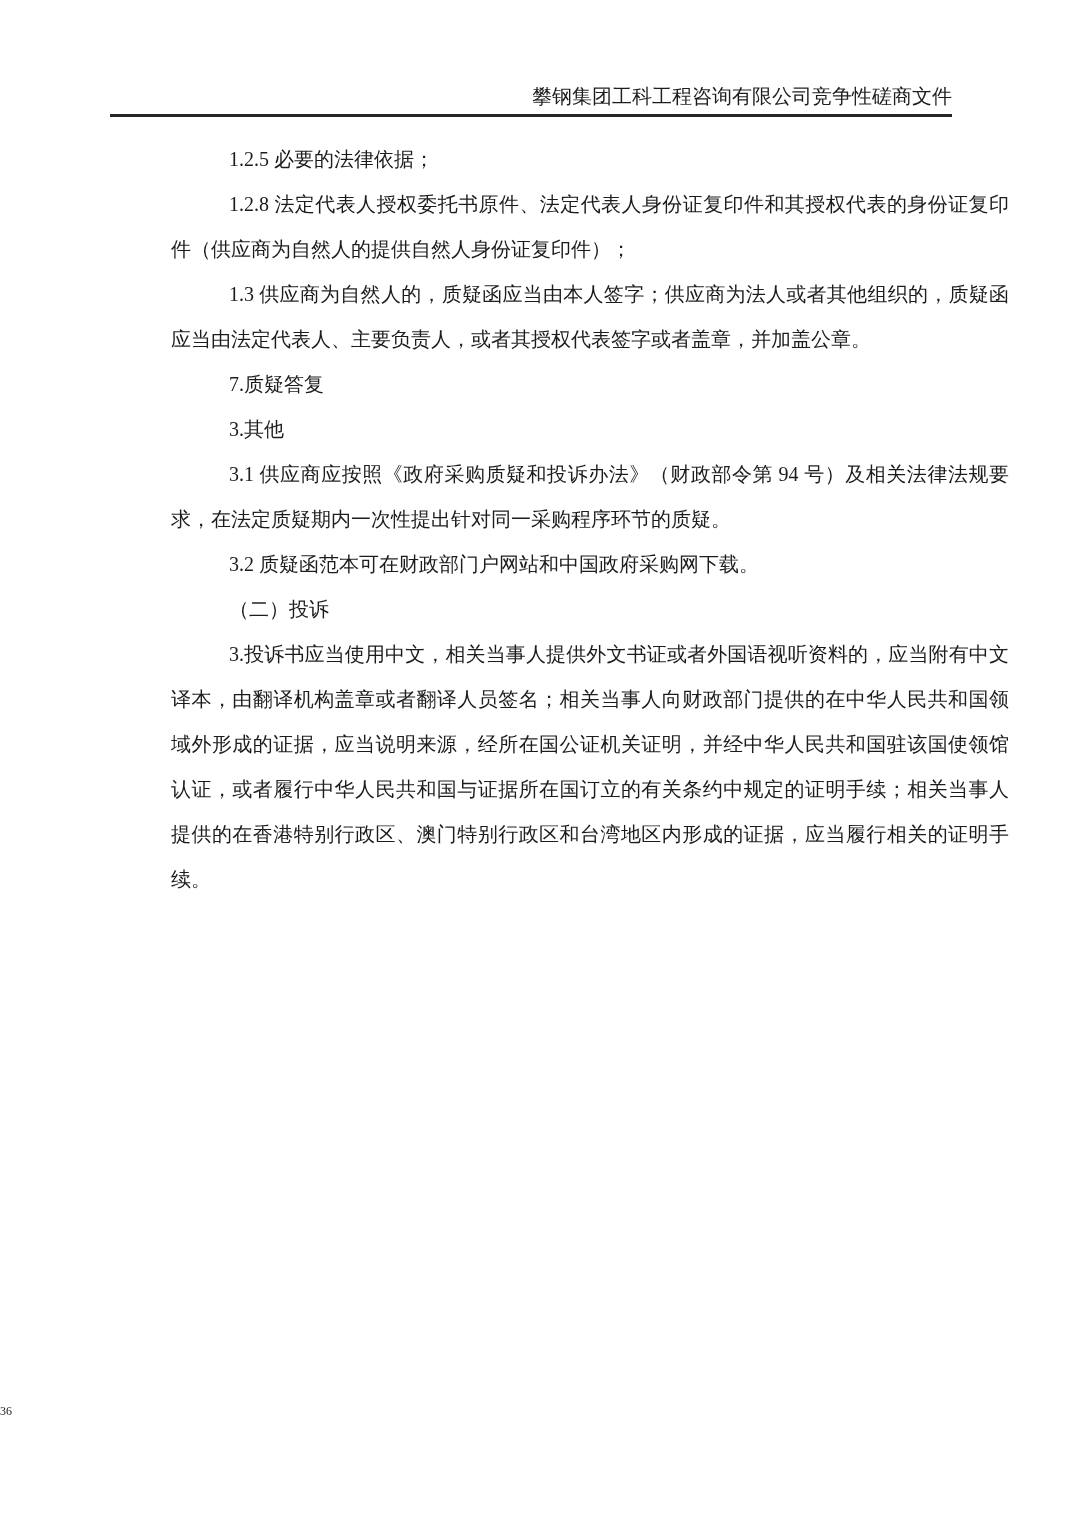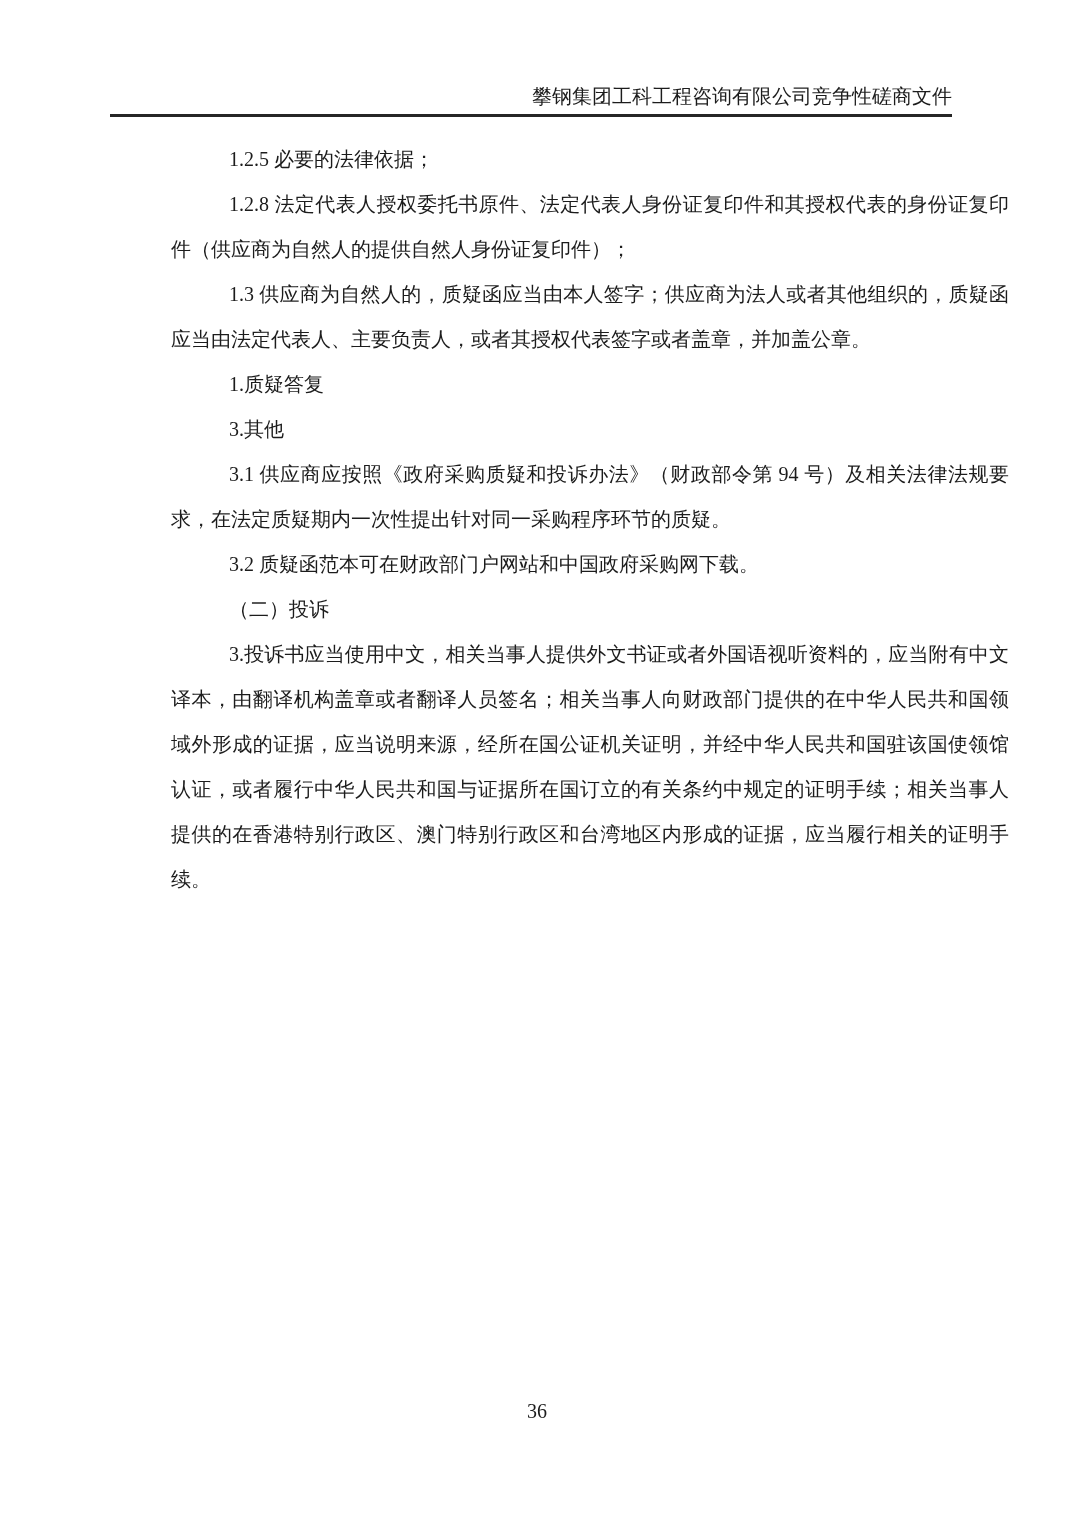--- a/index.html
+++ b/index.html
@@ -43,40 +43,40 @@
   .para {
     margin: 0;
     padding: 0;
     text-indent: 58px;
   }
   .footer {
     position: absolute;
     left: 0;
     top: 1398px;
     width: 100%;
-    text-align: center;
-    font-size: 20px;
+    text-align: left;
+    font-size: 12px;
     line-height: 26px;
   }
 </style>
 </head>
 <body>
 
 <div class="page">
 
   <div class="header">
     <span>攀钢集团工科工程咨询有限公司</span>
     <span>竞争性磋商文件</span>
   </div>
 
   <div class="doc-body">
       <p class="para">1.2.5 必要的法律依据；</p>
       <p class="para">1.2.8 法定代表人授权委托书原件、法定代表人身份证复印件和其授权代表的身份证复印件（供应商为自然人的提供自然人身份证复印件）；</p>
       <p class="para">1.3 供应商为自然人的，质疑函应当由本人签字；供应商为法人或者其他组织的，质疑函应当由法定代表人、主要负责人，或者其授权代表签字或者盖章，并加盖公章。</p>
-      <p class="para">1.质疑答复</p>
+      <p class="para">7.质疑答复</p>
       <p class="para">3.其他</p>
       <p class="para">3.1 供应商应按照《政府采购质疑和投诉办法》（财政部令第 94 号）及相关法律法规要求，在法定质疑期内一次性提出针对同一采购程序环节的质疑。</p>
       <p class="para">3.2 质疑函范本可在财政部门户网站和中国政府采购网下载。</p>
       <p class="para">（二）投诉</p>
       <p class="para">3.投诉书应当使用中文，相关当事人提供外文书证或者外国语视听资料的，应当附有中文译本，由翻译机构盖章或者翻译人员签名；相关当事人向财政部门提供的在中华人民共和国领域外形成的证据，应当说明来源，经所在国公证机关证明，并经中华人民共和国驻该国使领馆认证，或者履行中华人民共和国与证据所在国订立的有关条约中规定的证明手续；相关当事人提供的在香港特别行政区、澳门特别行政区和台湾地区内形成的证据，应当履行相关的证明手续。</p>
     </div>
 
   <div class="footer">
     <span>36</span>
   </div>

